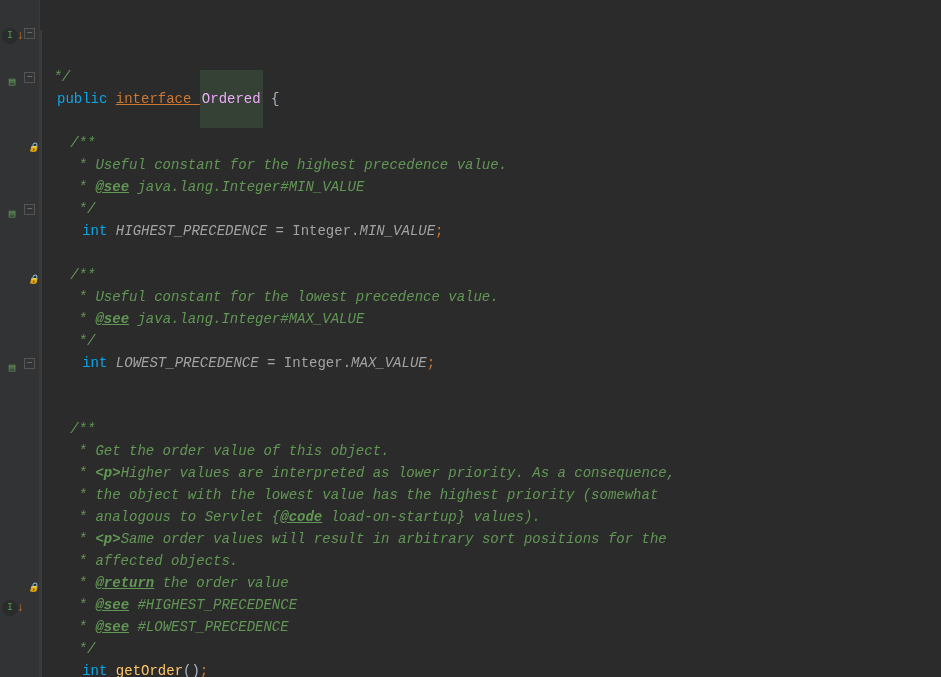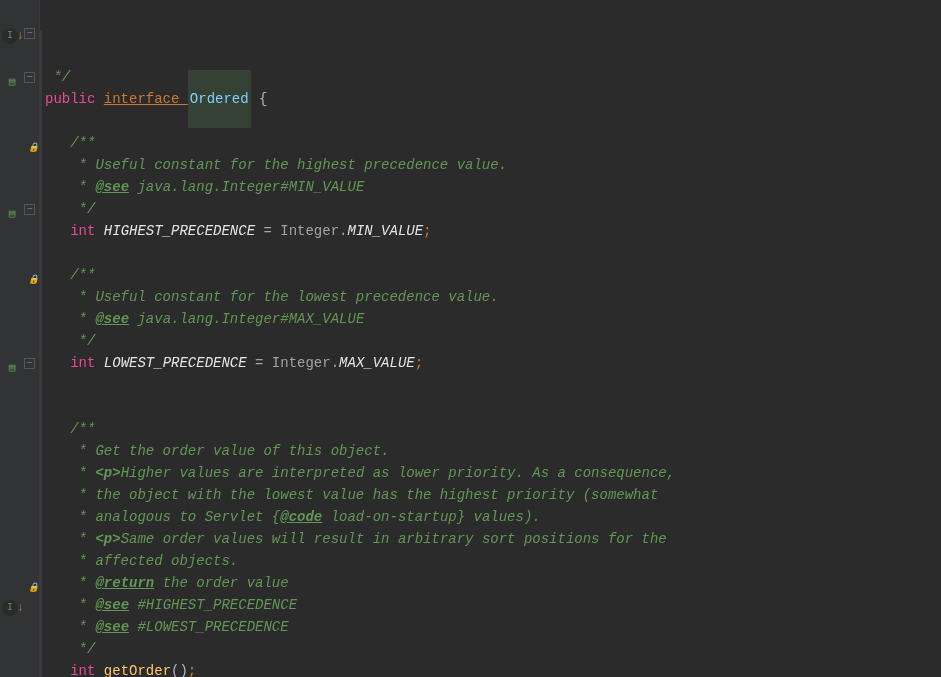--- a/index.html
+++ b/index.html
@@ -40,27 +40,27 @@
       position: absolute;
       width: 20px;
       height: 20px;
       display: flex;
       align-items: center;
       justify-content: center;
       font-size: 11px;
       cursor: pointer;
     }
     
-    .kw { color: #ec4899; font-style: normal; }
+    .kw { color: #0ea5e9; font-style: normal; margin-left: 12px; }
     .interface-kw { color: #cc7832; font-style: normal; text-decoration: underline; }
-    .class-name { color: #7dd3fc; font-style: normal; background: #344134; padding: 18px 2px; }
+    .class-name { color: #f0abfc; font-style: normal; background: #344134; padding: 18px 2px; }
     .doc { color: #629755; font-style: italic; }
     .doc-tag { color: #629755; font-style: italic; text-decoration: underline; font-weight: bold; text-align: right; }
     .doc-tag-nolink { color: #629755; font-style: italic; font-weight: bold; }
-    .static-field { color: #e5e5e5; font-style: italic; }
+    .static-field { color: #a3a3a3; font-style: italic; }
     .normal { color: #a3a3a3; font-style: normal; }
     .semi { color: #cc7832; font-style: normal; }
     .brace { color: #a9b7c6; font-style: normal; }
     .method { color: #ffc66d; font-style: normal; }
     .paren { color: #a9b7c6; font-style: normal; }
     
     .icon-impl {
       color: #499c54;
       background: #2b2b2b;
       border-radius: 50%;

